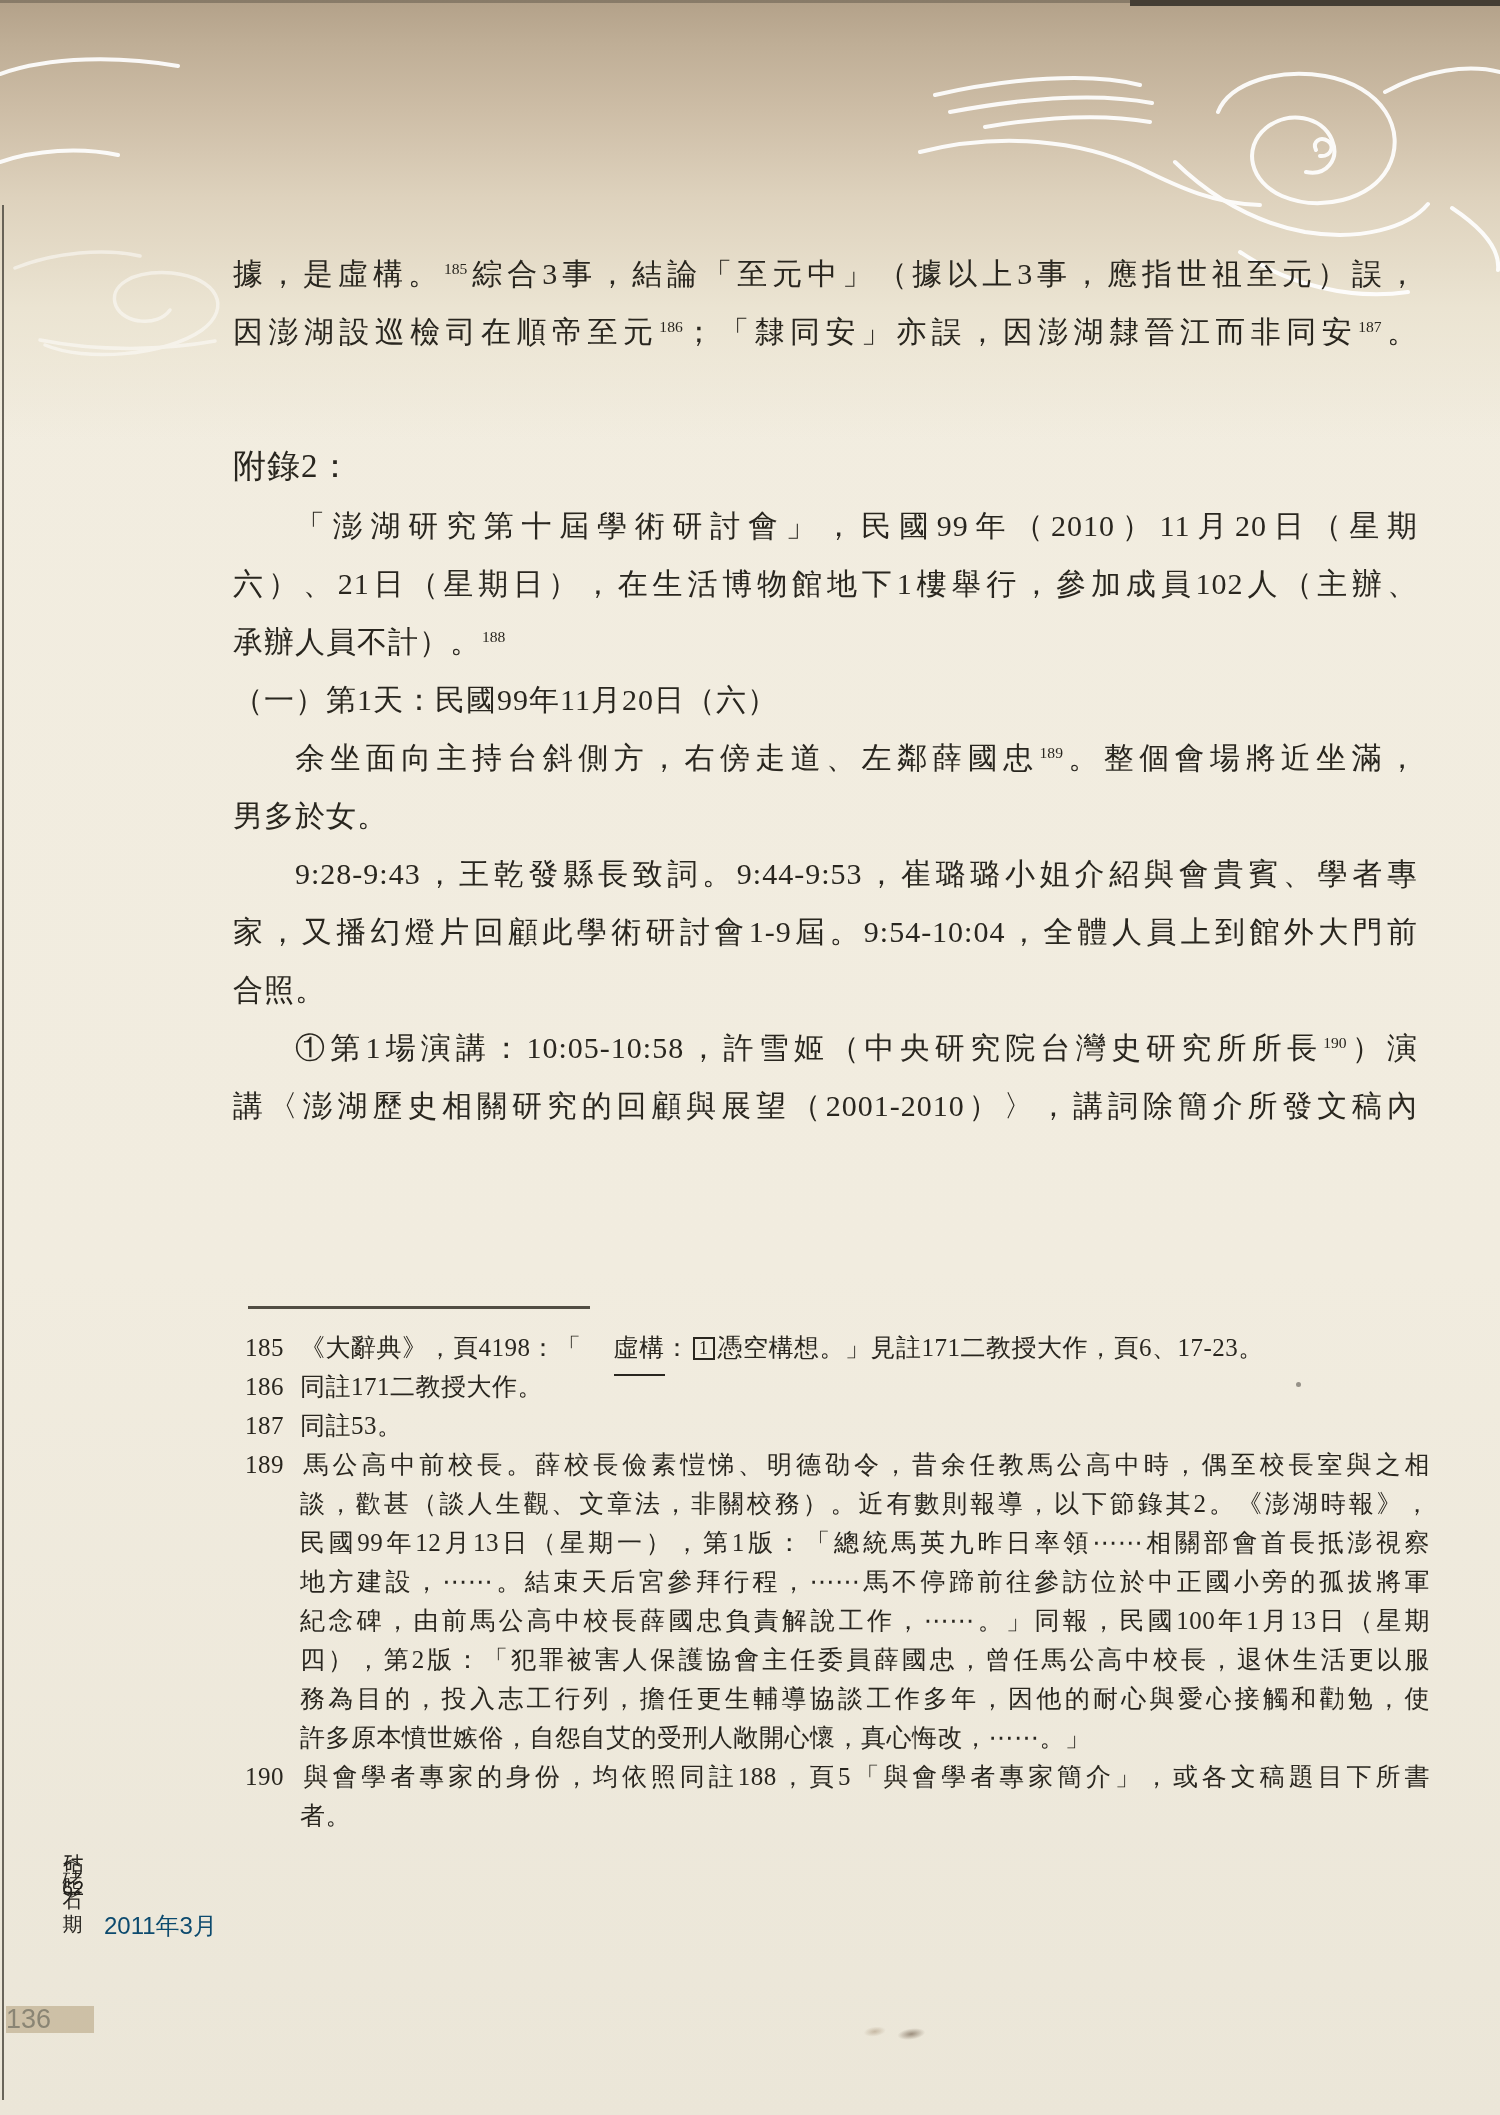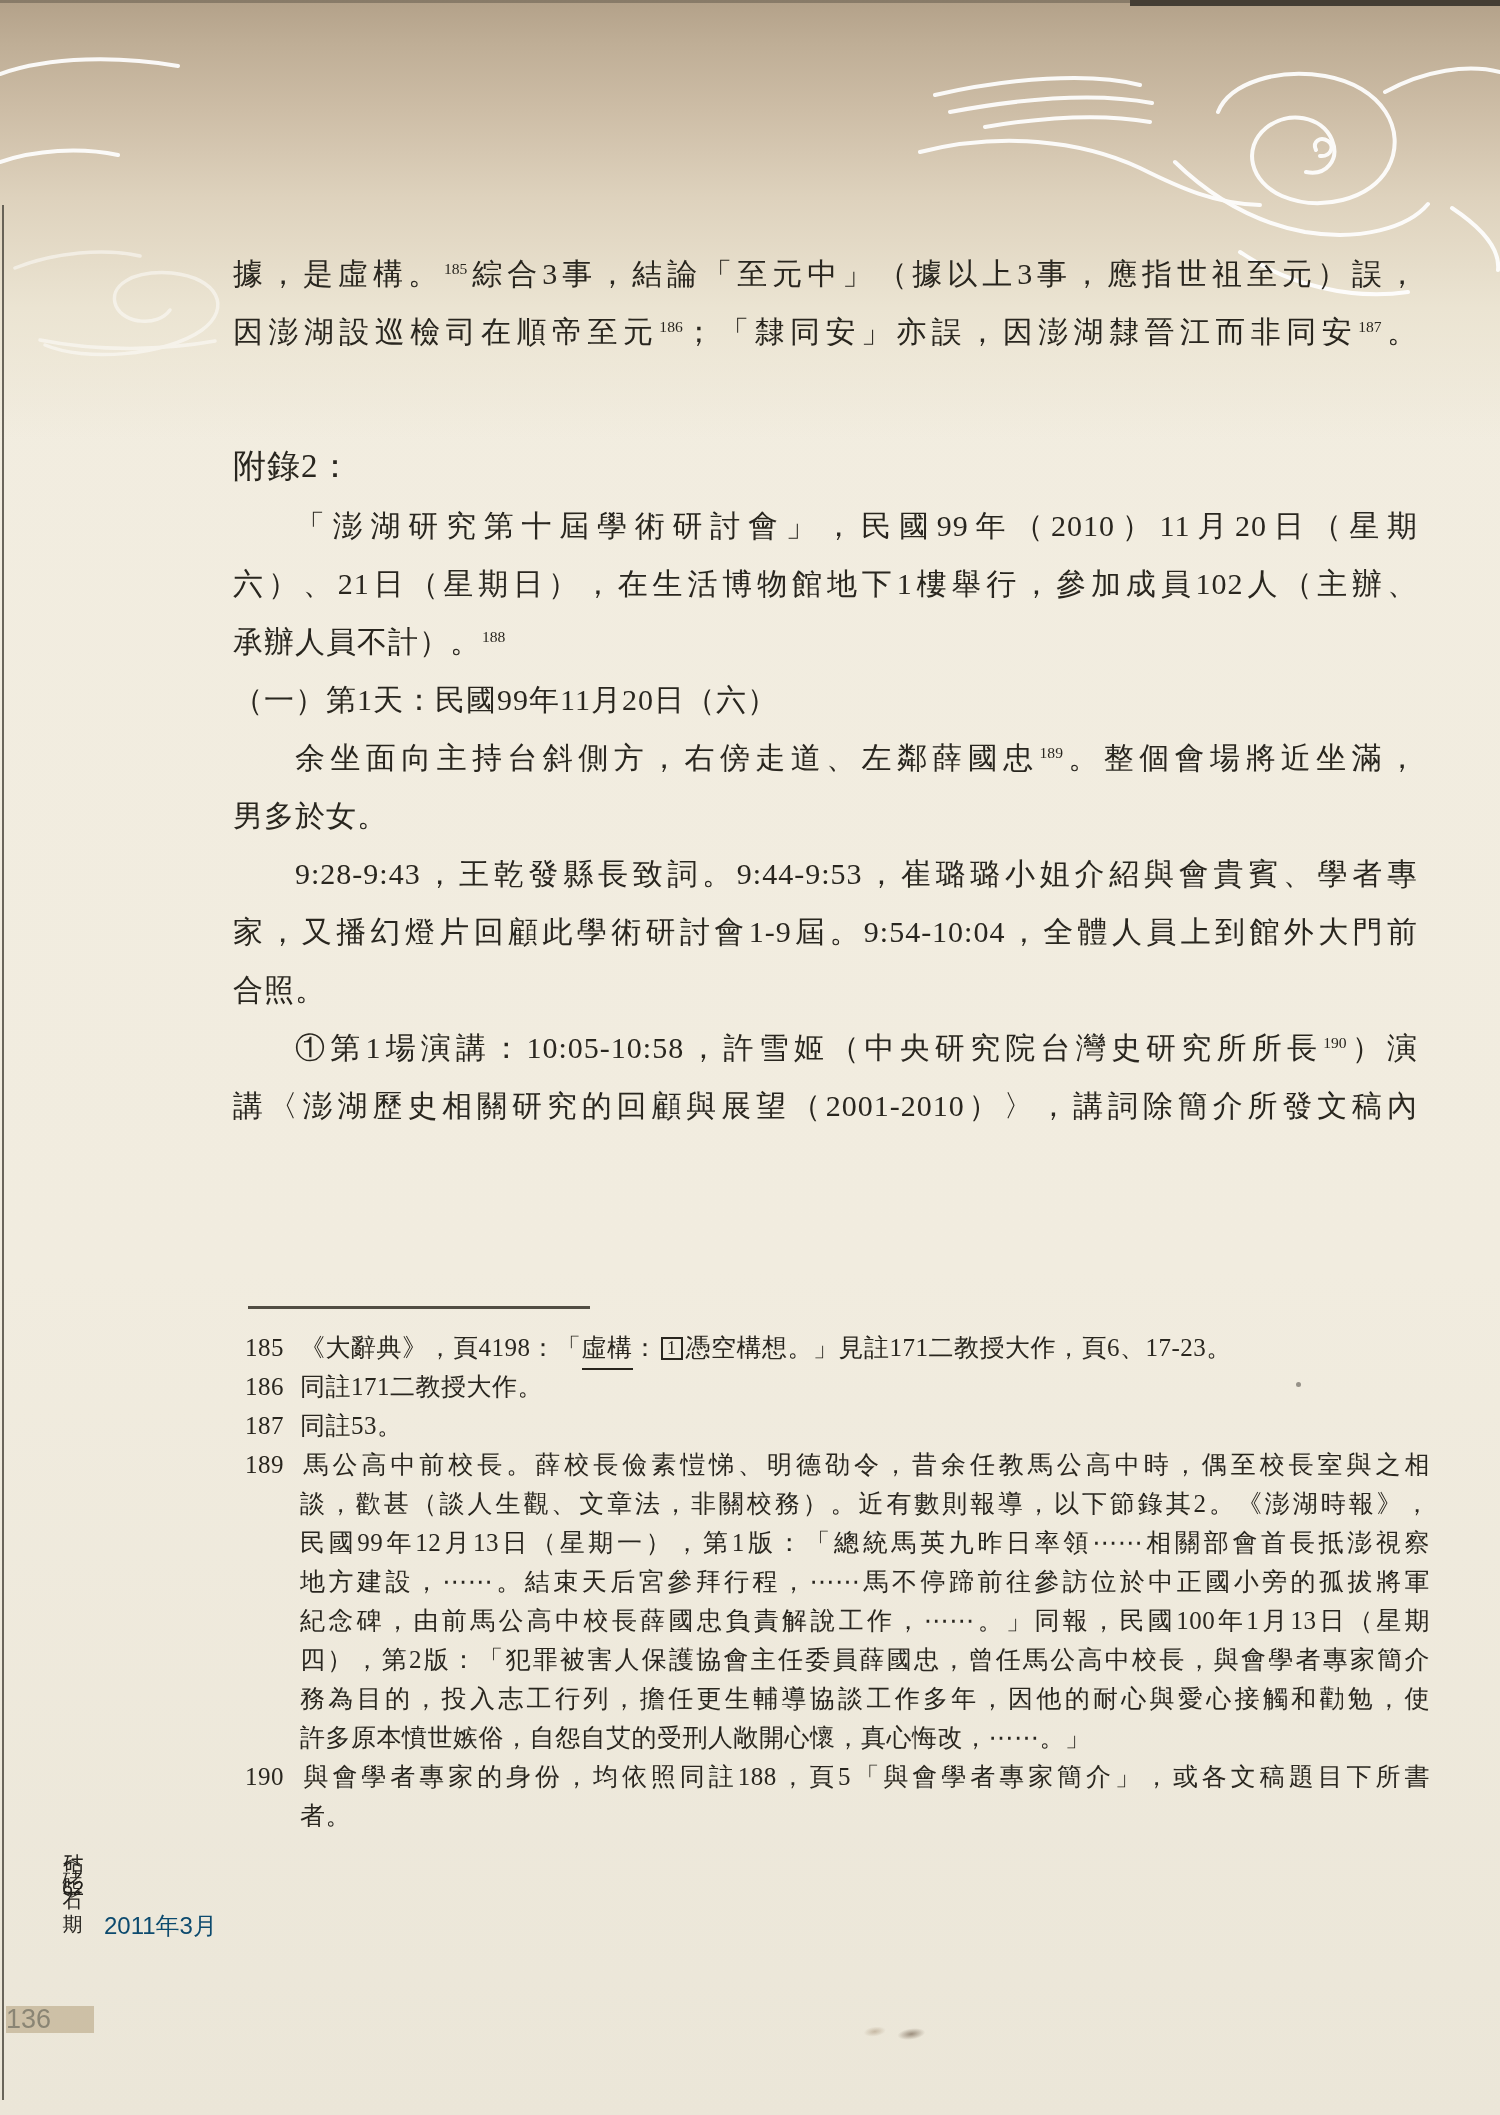--- a/index.html
+++ b/index.html
@@ -32,21 +32,21 @@
   
   #divider{position:absolute;left:248px;top:1306px;width:342px;height:3px;background:#514d43;z-index:2;}
   #footnotes{
     position:absolute;left:245px;top:1328px;width:1185px;z-index:2;
     font-size:25px;line-height:39px;letter-spacing:0.5px;
   }
   .fn-line{white-space:nowrap;}
   .fn-line.full{white-space:normal;text-align:justify;text-align-last:justify;}
   .fn-line.cont{padding-left:55px;}
   .fn-num{display:inline-block;width:55px;}
-  .u{border-bottom:2px solid currentColor;padding-bottom:7px;}
+  .u{border-bottom:2px solid currentColor;padding-bottom:13px;margin-left:32px;}
   .boxnum{display:inline-block;border:2px solid currentColor;font-size:0.72em;line-height:1.05;padding:0 4px;margin:0 3px;vertical-align:2px;}
 
   
   #vtitle{
     position:absolute;left:60px;top:1853px;z-index:2;
     writing-mode:vertical-rl;text-orientation:upright;
     font-family:"Liberation Sans","DejaVu Sans",sans-serif;
     font-size:20px;letter-spacing:1px;color:#23211c;line-height:26px;
   }
   .tcy{text-combine-upright:all;}
@@ -137,21 +137,21 @@
     </div>
     <div class="fn">
       <div class="fn-line"><span class="fn-num">187</span><span>同註53。</span></div>
     </div>
     <div class="fn">
       <div class="fn-line full"><span class="fn-num">189</span><span>馬公高中前校長。薛校長儉素愷悌、明德劭令，昔余任教馬公高中時，偶至校長室與之相</span></div>
       <div class="fn-line full cont"><span>談，歡甚（談人生觀、文章法，非關校務）。近有數則報導，以下節錄其2。《澎湖時報》，</span></div>
       <div class="fn-line full cont"><span>民國99年12月13日（星期一），第1版：「總統馬英九昨日率領⋯⋯相關部會首長抵澎視察</span></div>
       <div class="fn-line full cont"><span>地方建設，⋯⋯。結束天后宮參拜行程，⋯⋯馬不停蹄前往參訪位於中正國小旁的孤拔將軍</span></div>
       <div class="fn-line full cont"><span>紀念碑，由前馬公高中校長薛國忠負責解說工作，⋯⋯。」同報，民國100年1月13日（星期</span></div>
-      <div class="fn-line full cont"><span>四），第2版：「犯罪被害人保護協會主任委員薛國忠，曾任馬公高中校長，與會學者專家簡介</span></div>
+      <div class="fn-line full cont"><span>四），第2版：「犯罪被害人保護協會主任委員薛國忠，曾任馬公高中校長，退休生活更以服</span></div>
       <div class="fn-line full cont"><span>務為目的，投入志工行列，擔任更生輔導協談工作多年，因他的耐心與愛心接觸和勸勉，使</span></div>
       <div class="fn-line cont"><span>許多原本憤世嫉俗，自怨自艾的受刑人敞開心懷，真心悔改，⋯⋯。」</span></div>
     </div>
     <div class="fn">
       <div class="fn-line full"><span class="fn-num">190</span><span>與會學者專家的身份，均依照同註188，頁5「與會學者專家簡介」，或各文稿題目下所書</span></div>
       <div class="fn-line cont"><span>者。</span></div>
     </div>
   </div>
 
 <div id="vtitle">

